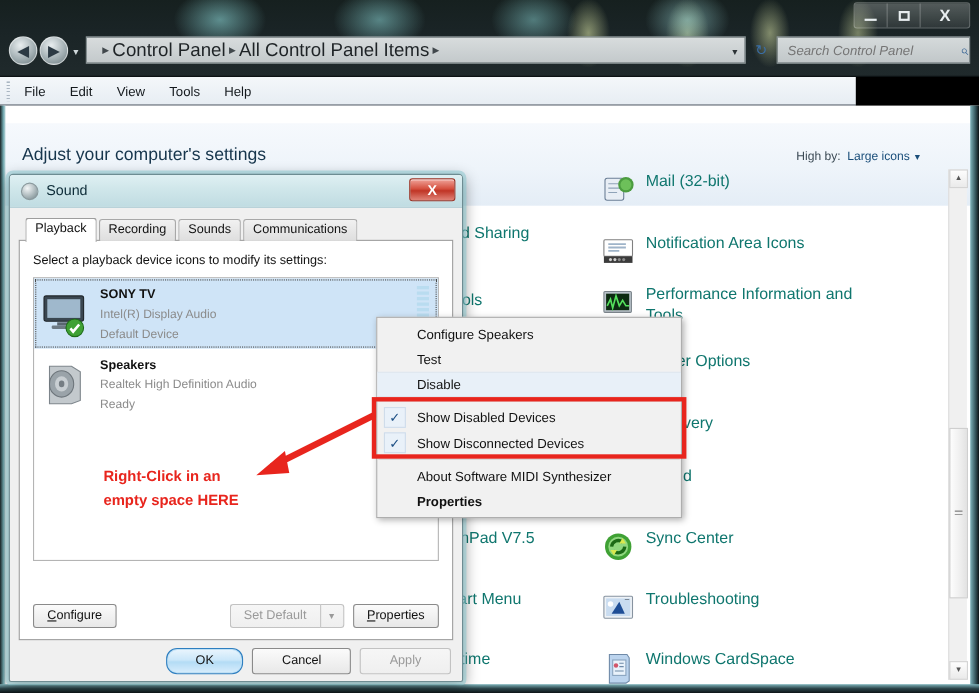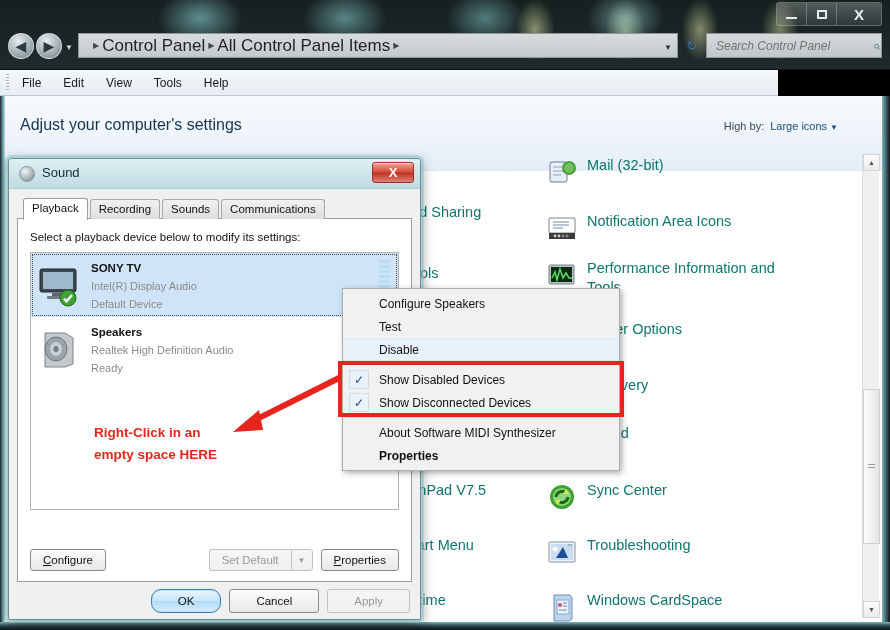--- a/index.html
+++ b/index.html
@@ -91,21 +91,21 @@
   .menubar .mi { font-size: 12px; color: #14191d; }
   .grip { position: absolute; left: 6px; top: 4px; width: 3px; height: 18px;
     background: repeating-linear-gradient(180deg,#aab6c2 0 1px, transparent 1px 3px); }
 
   
   .content {
     position: absolute; left: 0; top: 96px; width: 890px; height: 534px;
     background: #fff; overflow: hidden;
   }
   .content-hdr {
-    position: absolute; left: 0; top: 0; width: 890px; height: 75px;
+    position: absolute; left: 0; top: 16px; width: 890px; height: 75px;
     background: linear-gradient(180deg,#f6f9fd 0%, #eef4fa 55%, #e4edf6 100%);
   }
   .page-title {
     position: absolute; left: 20px; top: 20px; font-size: 16px; color: #16354c;
   }
   .viewby { position: absolute; right: 52px; top: 24px; font-size: 11px; color: #3c4a55; }
   .viewby b { font-weight: normal; color: #1a4e7a; margin-left: 6px; }
   .viewby .cv { font-size: 8px; color: #1a4e7a; margin-left: 3px; }
 
   
@@ -433,21 +433,21 @@
 
     <div class="dlg-body">
       <div class="tabs" id="tabs">
           <div class="tab active">Playback</div>
           <div class="tab">Recording</div>
           <div class="tab">Sounds</div>
           <div class="tab">Communications</div>
         </div>
 
       <div class="tabpanel">
-        <div class="tp-hint">Select a playback device below to modify its settings:</div>
+        <div class="tp-hint">Select a playback device icons to modify its settings:</div>
         <div class="devlist" id="devlist">
             <div class="dev sel">
               <span class="dev-ic"><svg width="44" height="40" viewBox="0 0 44 40">
       <rect x="3" y="4" width="36" height="23" rx="2" fill="#3a4650" stroke="#20262b"></rect>
       <rect x="6" y="7" width="30" height="17" fill="#9fb8cc"></rect>
       <rect x="15" y="28" width="13" height="3" fill="#5a6670"></rect>
       <rect x="10" y="31" width="23" height="3" rx="1" fill="#6e7a84"></rect>
                 </svg><svg width="18" height="18" viewBox="0 0 18 18" style="position:absolute;left:22px;top:24px">
       <circle cx="9" cy="9" r="8" fill="#3fa134" stroke="#1e6b18"></circle>
       <path d="M5 9.5l2.5 3L13 6" stroke="#fff" stroke-width="2.4" fill="none"></path>

